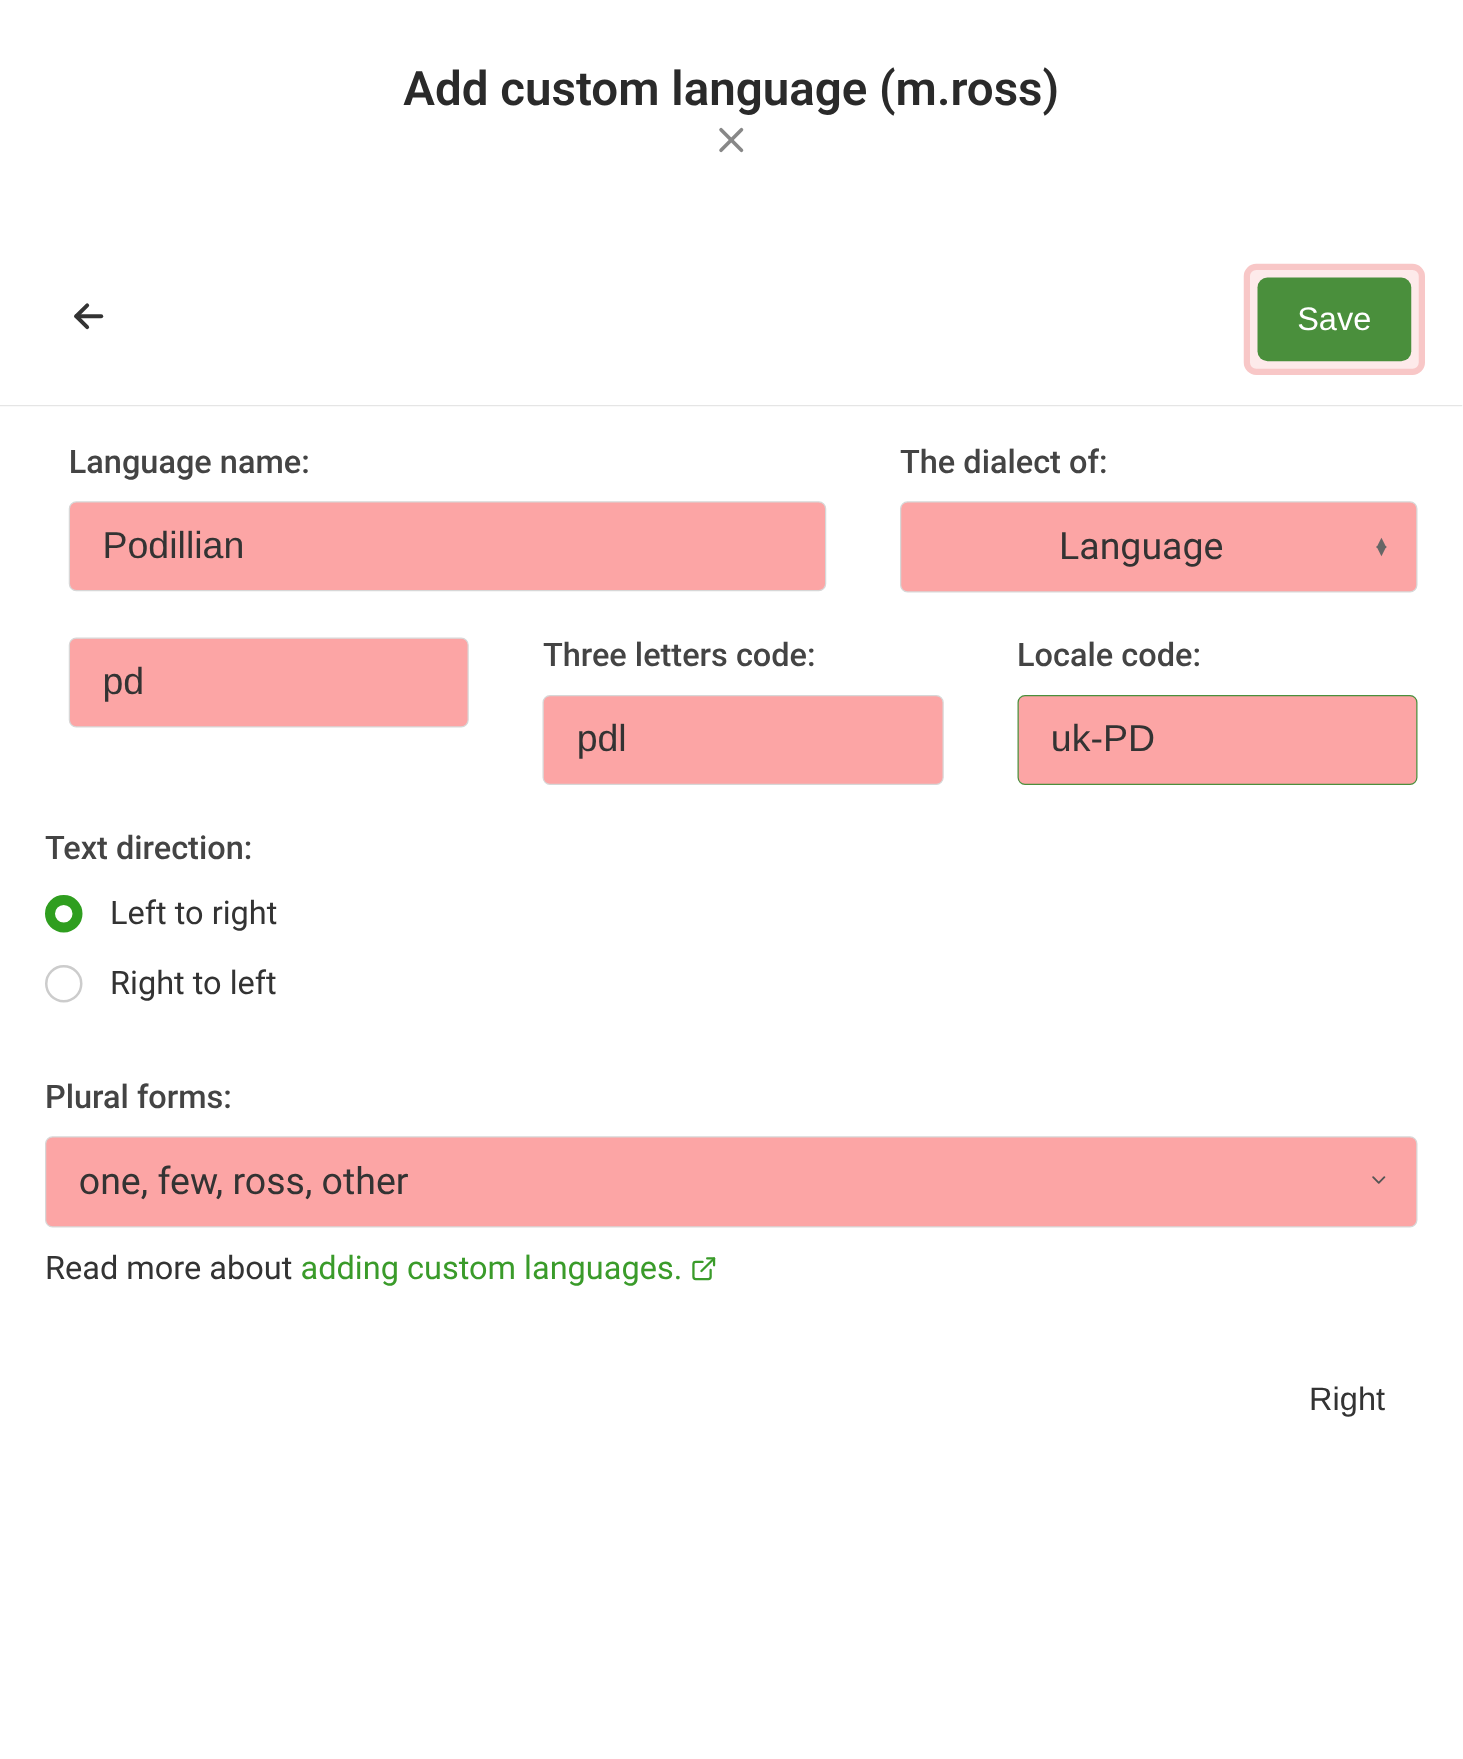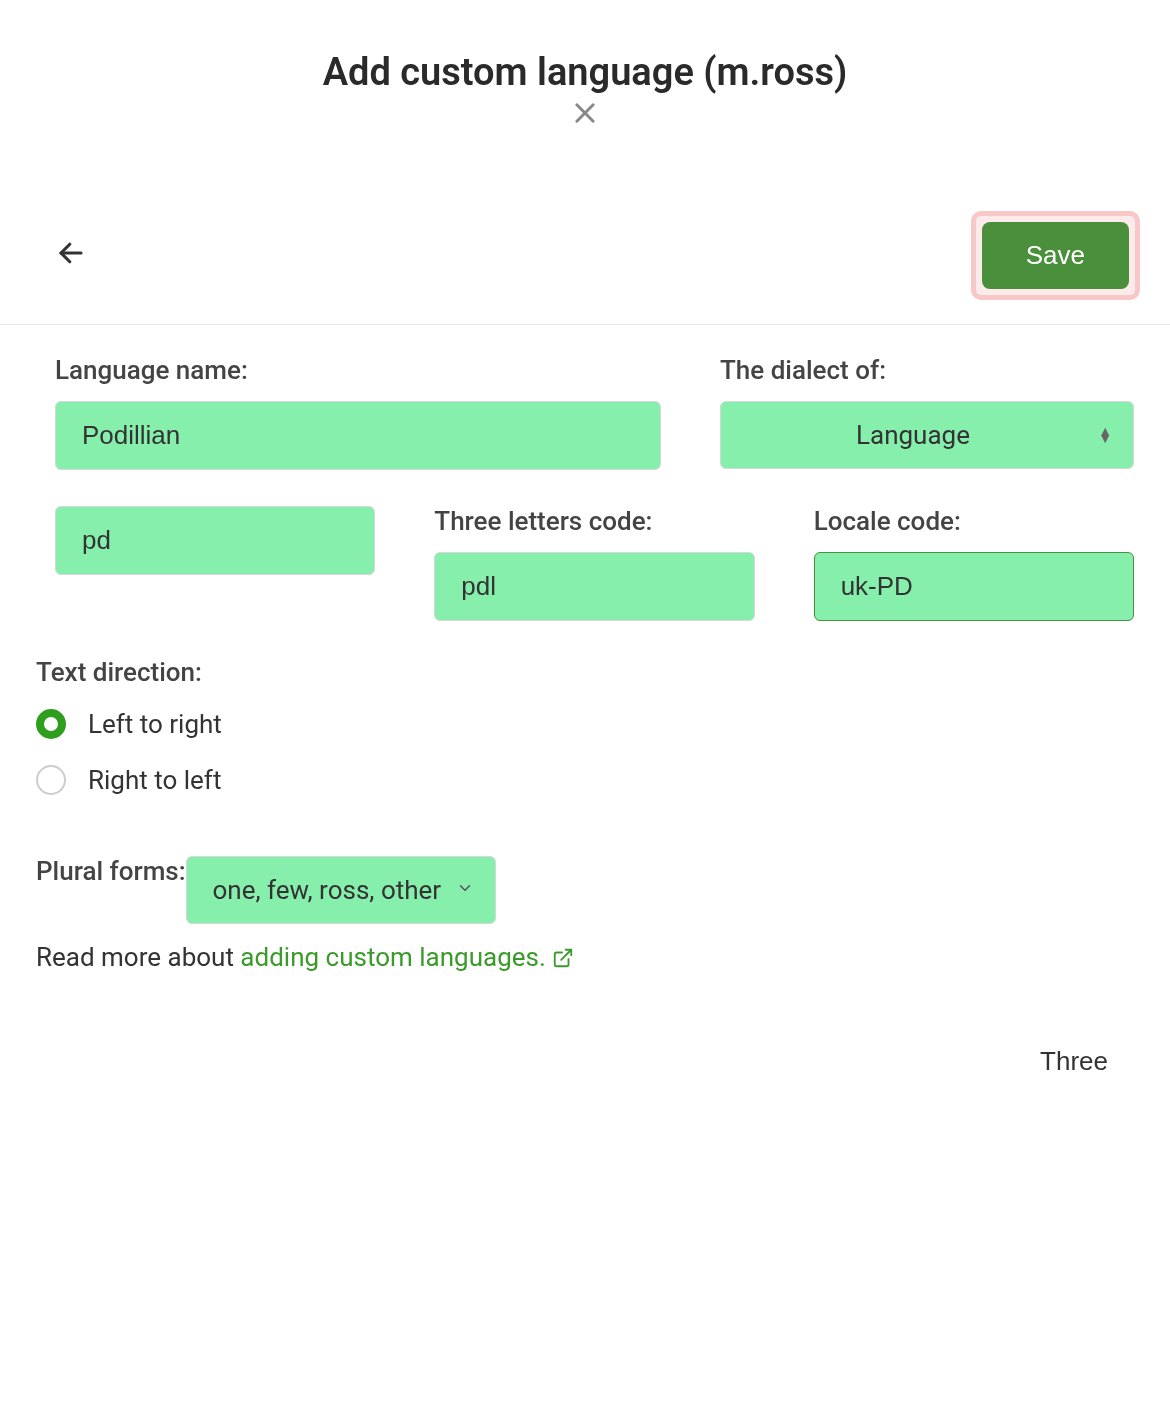--- a/index.html
+++ b/index.html
@@ -54,21 +54,21 @@
     padding: 6px;
     background: #fdeaea;
   }
   .save-btn {
     background: #4a8f3c;
     color: #fff;
     border: none;
     border-radius: 8px;
     font-size: 26px;
     font-weight: 500;
-    padding: 18px 44px;
+    padding: 18px 32px;
     cursor: pointer;
   }
   .form-body {
     padding: 30px 36px 0 36px;
   }
   .row {
     display: flex;
     gap: 40px;
     margin-bottom: 36px;
   }
@@ -82,24 +82,24 @@
   .field.third     { flex: 1; }
   .label {
     font-size: 26px;
     font-weight: 500;
     color: #444;
     margin-bottom: 16px;
   }
   .input {
     border: 1px solid #d7d7d7;
     border-radius: 6px;
-    font-size: 26px;
+    font-size: 30px;
     padding: 18px 26px;
     color: #333;
-    background: #86efac;
+    background: #fca5a5;
     outline: none;
     width: 100%;
   }
   .input.focused {
     border: 1px solid #4a8f3c;
   }
   .select-wrap {
     position: relative;
   }
   .select-wrap .input {
@@ -250,21 +250,21 @@
           <span class="radio-circle checked"></span>
           <span class="radio-label">Left to right</span>
         </div>
         <div class="radio-row">
           <span class="radio-circle"></span>
           <span class="radio-label">Right to left</span>
         </div>
       </div>
     </div>
 
-    <div class="row" style="flex-direction:row; gap:0; margin-bottom:10px;margin-top:35px;">
+    <div class="row" style="flex-direction:column; gap:0; margin-bottom:10px;margin-top:35px;">
       <span class="label">Plural forms:</span>
       <div class="full-select">
         <div class="input">one, few, ross, other</div>
         <span class="select-caret">
           <svg width="18" height="18" viewBox="0 0 24 24" fill="none" stroke="#555" stroke-width="2" stroke-linecap="round" stroke-linejoin="round">
             <polyline points="6 9 12 15 18 9"></polyline>
           </svg>
         </span>
       </div>
     </div>
@@ -273,16 +273,16 @@
       <span>Read more about </span><a href="#"><span>adding custom languages.</span><span class="ext-icon"><svg width="22" height="22" viewBox="0 0 24 24" fill="none" stroke="#3a9b2a" stroke-width="2" stroke-linecap="round" stroke-linejoin="round">
               <path d="M18 13v6a2 2 0 0 1-2 2H5a2 2 0 0 1-2-2V8a2 2 0 0 1 2-2h6"></path>
               <polyline points="15 3 21 3 21 9"></polyline>
               <line x1="10" y1="14" x2="21" y2="3"></line>
             </svg></span></a>
     </div>
 
   </div>
 
   <div class="footer">
-    <button class="close-btn">Three</button>
+    <button class="close-btn">Right</button>
   </div>
 
 </div>
 
 </body></html>

